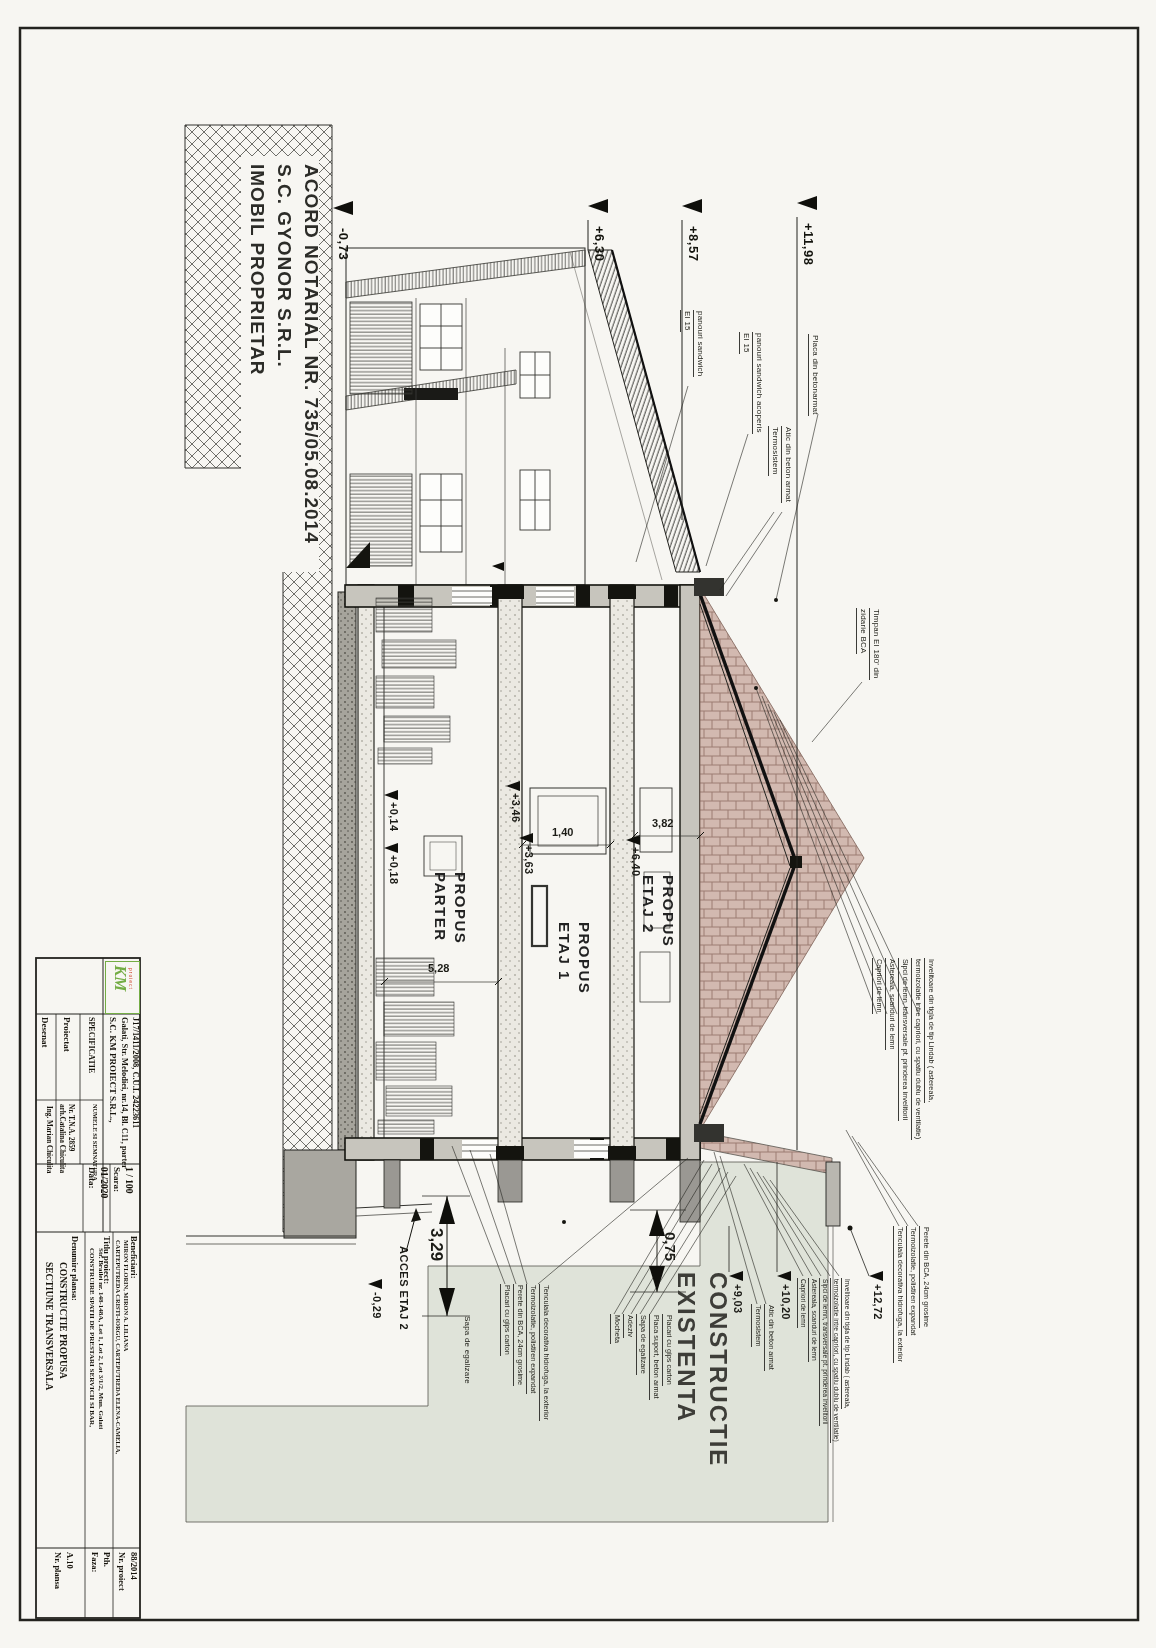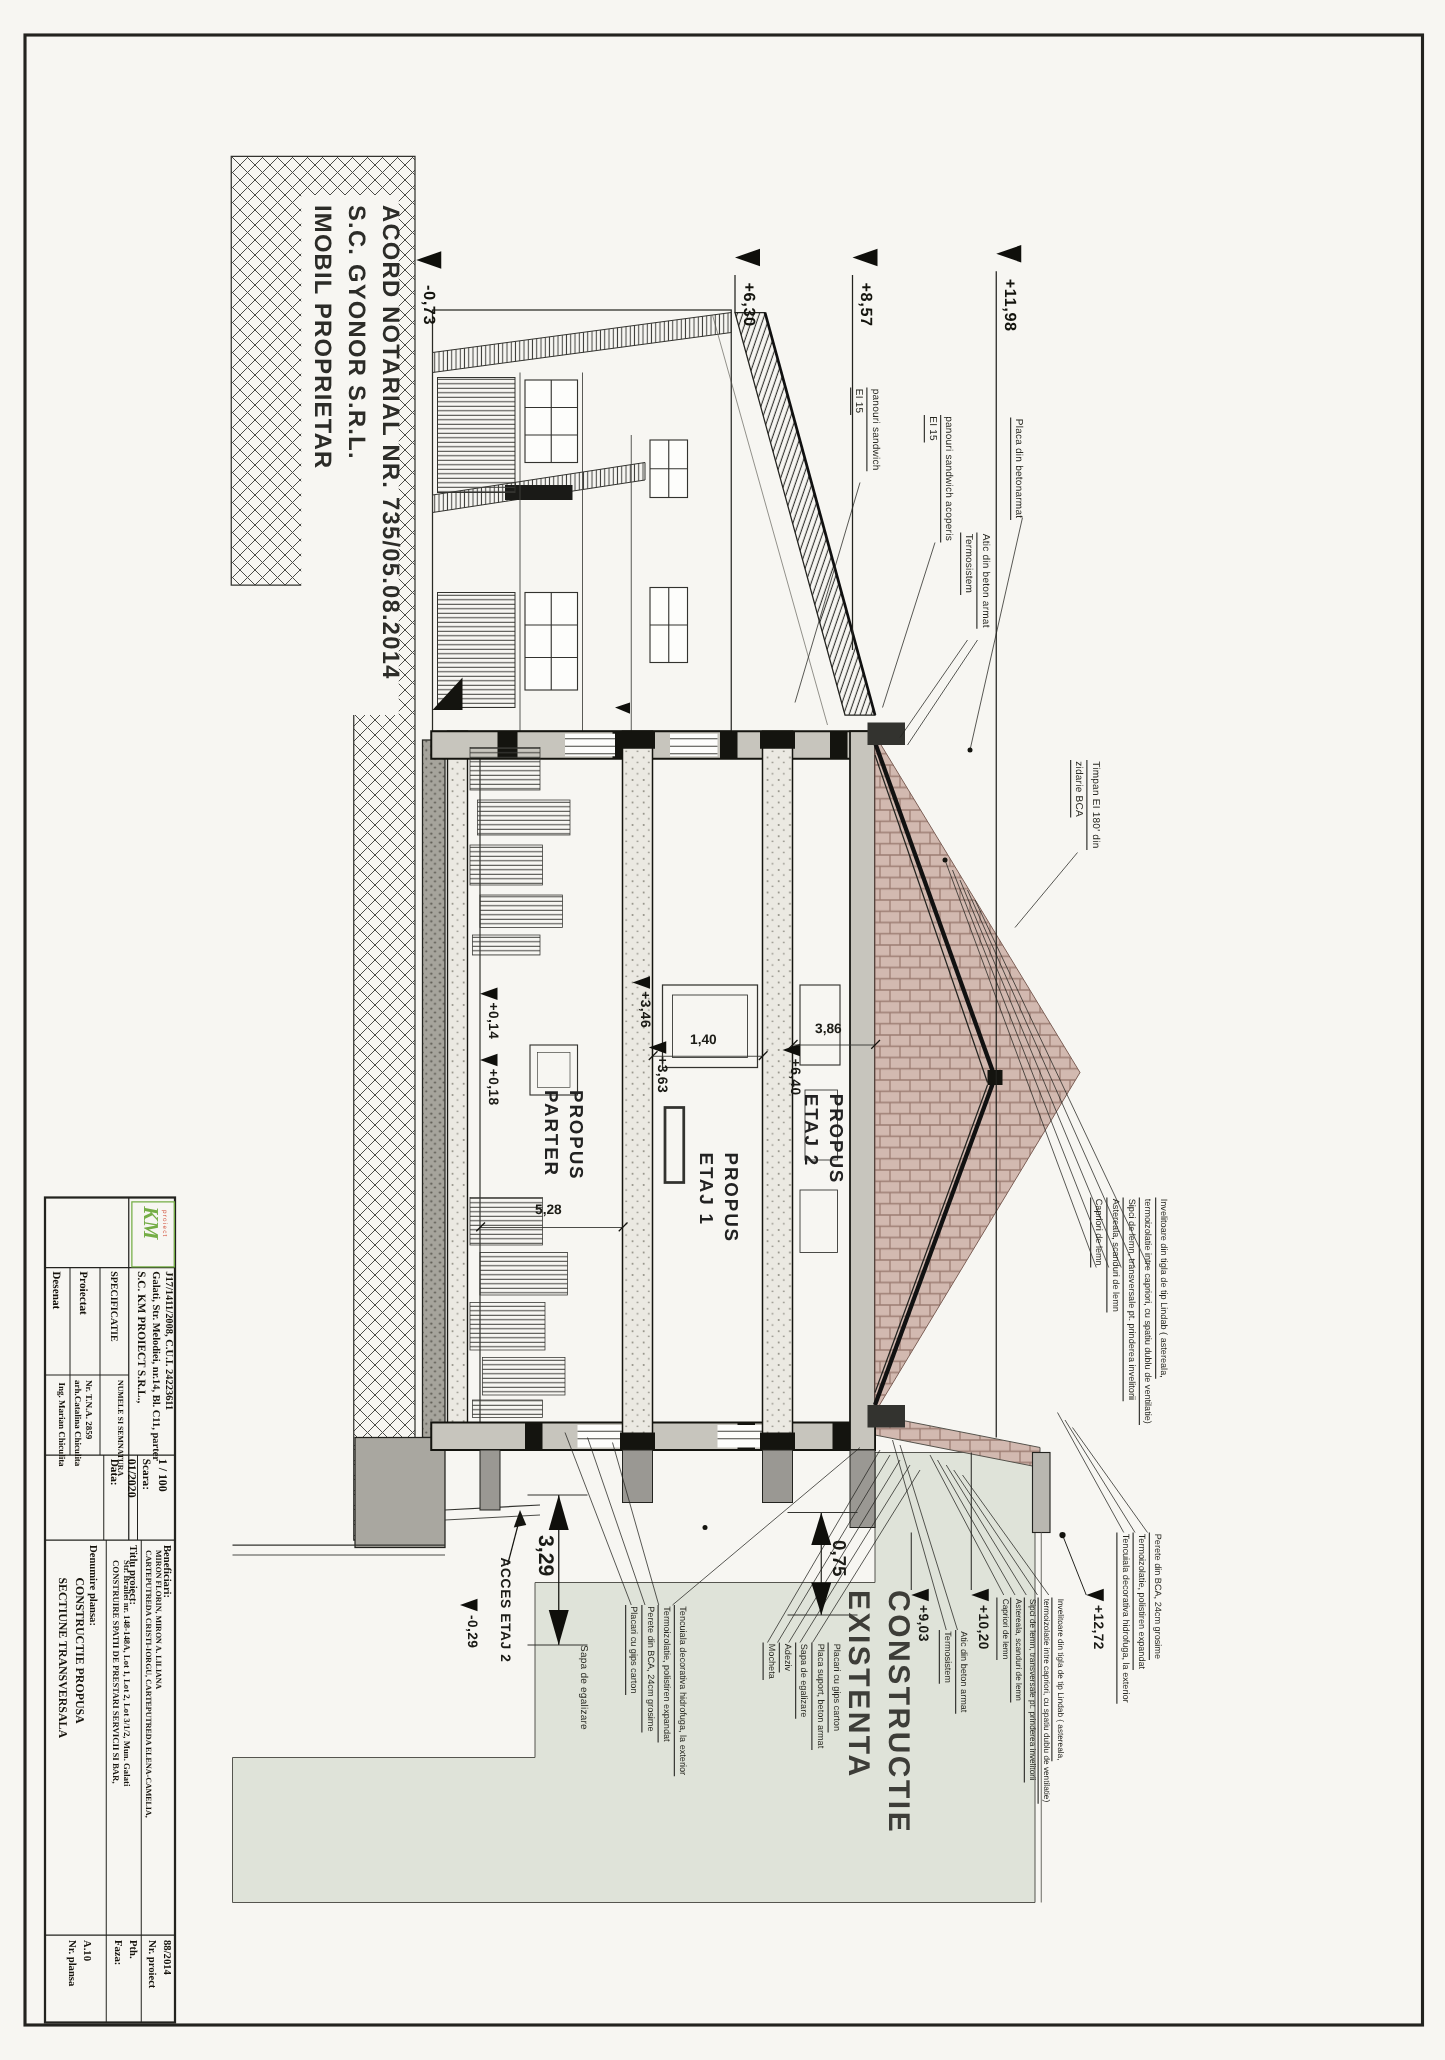--- a/index.html
+++ b/index.html
@@ -348,21 +348,21 @@
   </div>
 
   <div class="abs vt lvl-sm" style="left:388px;top:802px;">+0,14</div>
   <div class="abs vt lvl-sm" style="left:388px;top:855px;">+0,18</div>
   <div class="abs vt lvl-sm" style="left:510px;top:793px;">+3,46</div>
   <div class="abs vt lvl-sm" style="left:523px;top:845px;">+3,63</div>
   <div class="abs vt lvl-sm" style="left:630px;top:847px;">+6,40</div>
 
   <div class="abs dimh" style="left:428px;top:962px;">5,28</div>
   <div class="abs dimh" style="left:552px;top:826px;">1,40</div>
-  <div class="abs dimh" style="left:652px;top:817px;">3,86</div>
+  <div class="abs dimh" style="left:652px;top:817px;">3,82</div>
 
   <div class="abs vt" style="left:398px;top:1246px;font-size:11px;font-weight:600;letter-spacing:.5px;">ACCES ETAJ 2</div>
   <div class="abs vt" style="left:426px;top:1228px;font-size:17px;font-weight:bold;">3,29</div>
   <div class="abs vt lvl-sm" style="left:371px;top:1292px;">-0,29</div>
   <div class="abs vt" style="left:662px;top:1232px;font-size:15px;font-weight:bold;">0,75</div>
   <div class="abs vt ann" style="left:463px;top:1316px;">Sapa de egalizare</div>
 
   <div class="abs vt lvl-sm" style="left:732px;top:1284px;">+9,03</div>
   <div class="abs vt lvl-sm" style="left:780px;top:1284px;">+10,20</div>
   <div class="abs vt lvl-sm" style="left:872px;top:1284px;">+12,72</div>

